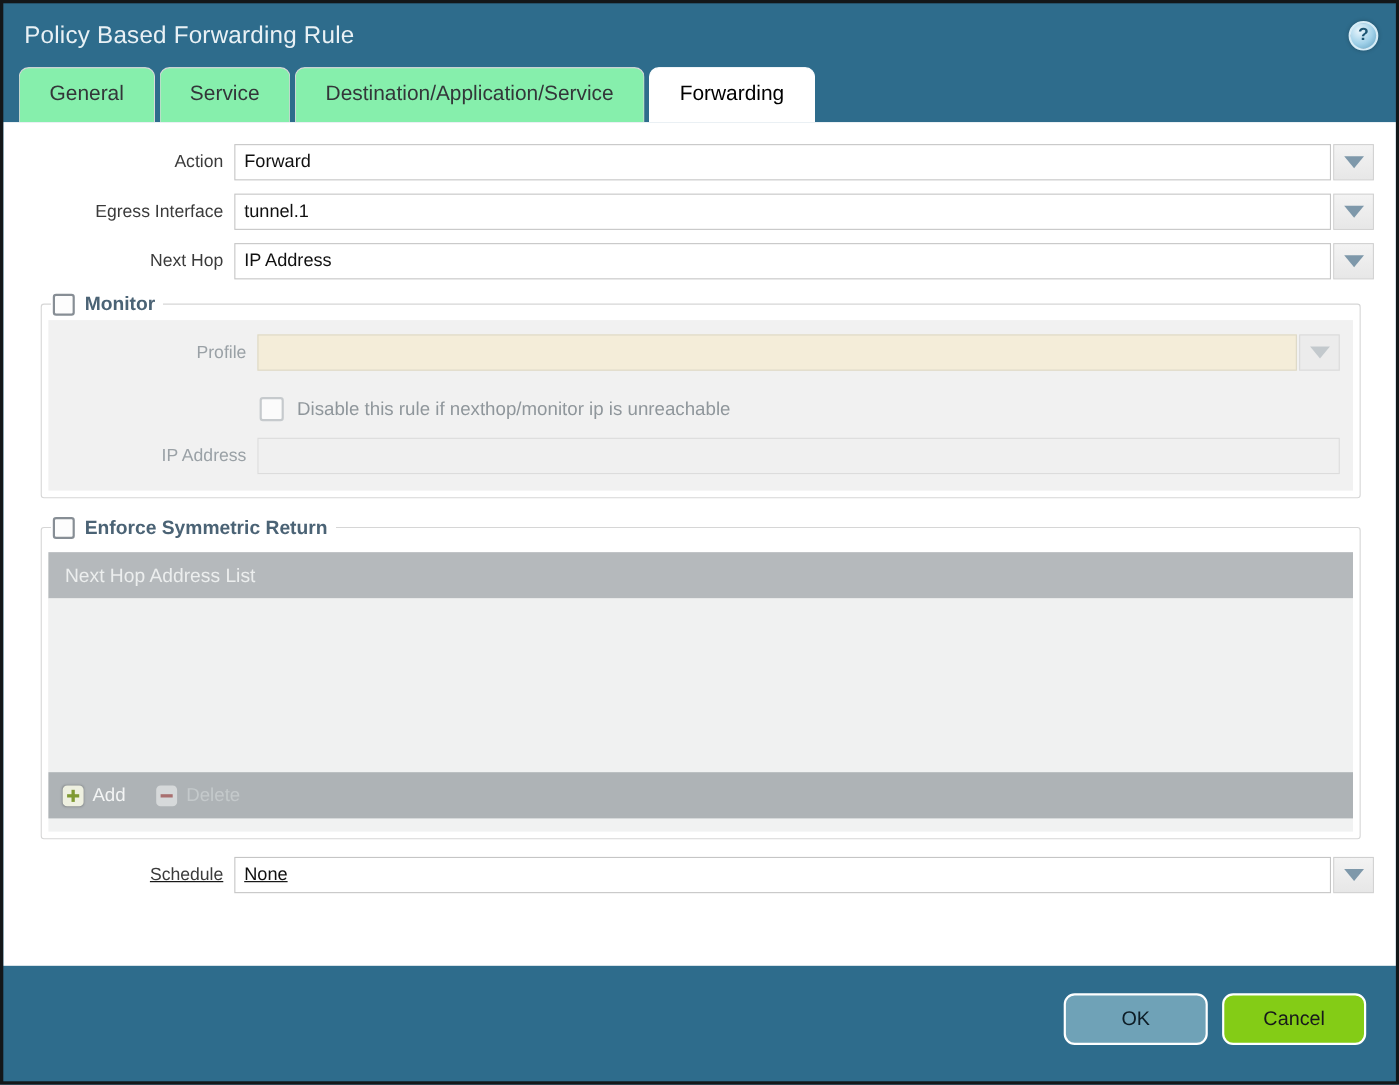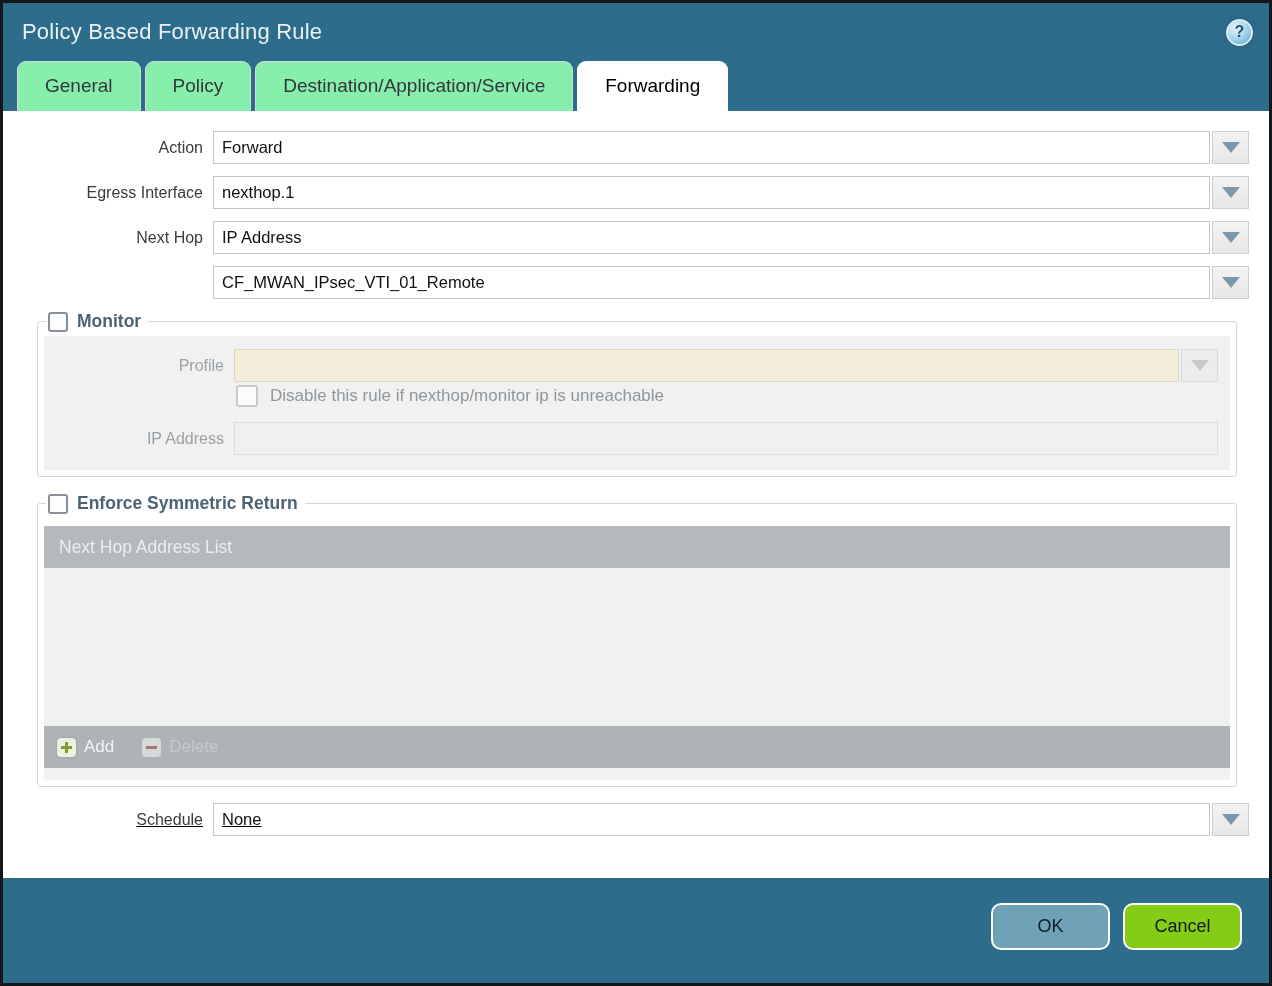--- a/index.html
+++ b/index.html
@@ -66,21 +66,21 @@
   }
   fieldset.group legend { display:flex; align-items:center; gap:9px; padding:0 7px 0 2px; margin-left:2px; }
   .legend-label { font-size:17.5px; font-weight:bold; color:#4b6375; }
   .checkbox {
     width:20px; height:20px; background:#fdfdfd;
     border:2px solid #878e95; border-radius:3px; cursor:pointer; flex:none;
   }
   .checkbox.disabled { border-color:#c6cacd; cursor:default; }
 
   .group-inner { background:#f1f1f1; padding:13px 0 15px 0; }
-  .group-inner .form-row { margin:0 12px 0 0; }
+  .group-inner .form-row { margin:0 12px 21px 0; }
   .group-inner .form-row:last-child { margin-bottom:0; }
   .group-inner .form-label { width:190px; color:#9aa1a6; }
   .field.profile { background:#f4edd9; border-color:#dcd7c6; }
   .field.disabled { background:#f0f0f0; border-color:#dcdcdc; }
   .inline-check-row { display:flex; align-items:center; gap:12px; margin:0 0 13px 192px; height:27px; }
   .inline-check-row .checkbox { width:22px; height:22px; border-width:2px; background:#fbfbfb; }
   .muted-text { color:#8f969b; font-size:17px; }
 
   
   fieldset.group.esr { margin-top:16px; }
@@ -97,77 +97,70 @@
   .icon-plus::before { content:""; position:absolute; left:4px; top:8px; width:11px; height:3px; background:#7f9a33; }
   .icon-plus::after  { content:""; position:absolute; left:8px; top:4px; width:3px; height:11px; background:#7f9a33; }
   .icon-minus { background:#d6d9da; }
   .icon-minus::before { content:""; position:absolute; left:4px; top:8px; width:11px; height:3px; background:#a97070; }
 
   .schedule-row { margin-top:16px;text-decoration:underline; }
 
   
   .footer { flex:1; display:flex; align-items:center; justify-content:flex-end; padding:0 27px 8px 0; gap:13px; }
   .btn {
-    width:119px; height:47px; border-radius:10px; border:2px solid #ffffff;
+    width:131px; height:47px; border-radius:10px; border:2px solid #ffffff;
     font-size:18px; font-family:"Liberation Sans", sans-serif;
     display:flex; align-items:center; justify-content:center; cursor:pointer;
   }
   .btn.ok { background:#6fa2b7; color:#0d1d26; }
   .btn.cancel { background:#84cc16; color:#17191b; }
 </style>
 </head>
 <body>
 
 <div class="dialog">
 
   <div class="titlebar">
     <span class="title">Policy Based Forwarding Rule</span>
     <span class="help-icon">?</span>
   </div>
 
   <div class="tabs">
     <div class="tab">General</div>
-    <div class="tab">Policy</div>
+    <div class="tab">Service</div>
     <div class="tab">Destination/Application/Service</div>
     <div class="tab active">Forwarding</div>
   </div>
 
   <div class="content">
 
     <div class="form-row">
       <div class="form-label">Action</div>
       <div class="field">Forward</div>
       <div class="dd-btn">
           <span class="dd-arrow"></span>
         </div>
     </div>
 
     <div class="form-row">
       <div class="form-label">Egress Interface</div>
-      <div class="field">nexthop.1</div>
+      <div class="field">tunnel.1</div>
       <div class="dd-btn">
           <span class="dd-arrow"></span>
         </div>
     </div>
 
     <div class="form-row">
       <div class="form-label">Next Hop</div>
       <div class="field">IP Address</div>
       <div class="dd-btn">
           <span class="dd-arrow"></span>
         </div>
     </div>
 
-    <div class="form-row">
-      <div class="form-label"></div>
-      <div class="field">CF_MWAN_IPsec_VTI_01_Remote</div>
-      <div class="dd-btn">
-          <span class="dd-arrow"></span>
-        </div>
-    </div>
 
     <fieldset class="group">
       <legend>
         <span class="checkbox"></span>
         <span class="legend-label">Monitor</span>
       </legend>
       <div class="group-inner">
         <div class="form-row">
           <div class="form-label">Profile</div>
           <div class="field profile"></div>

